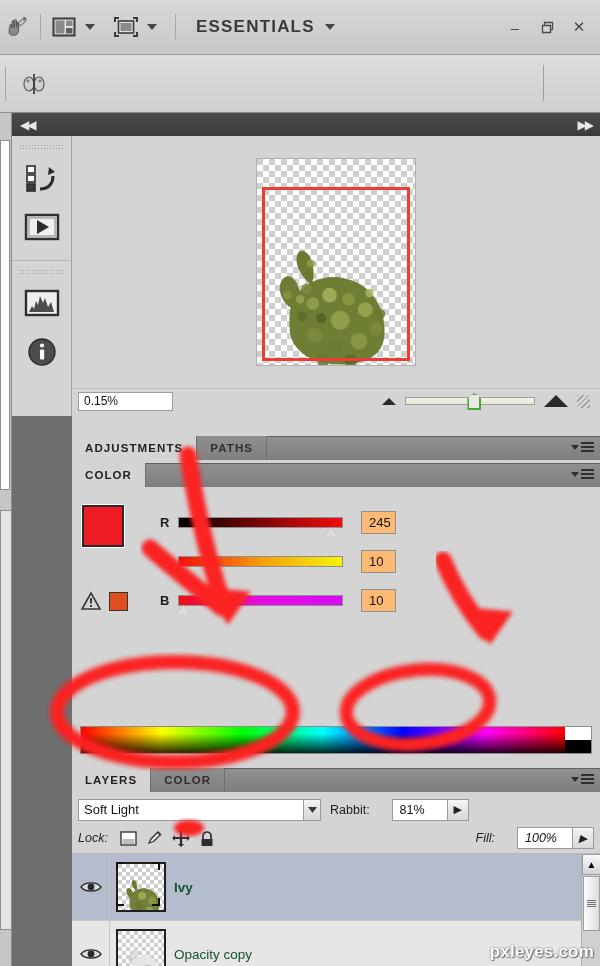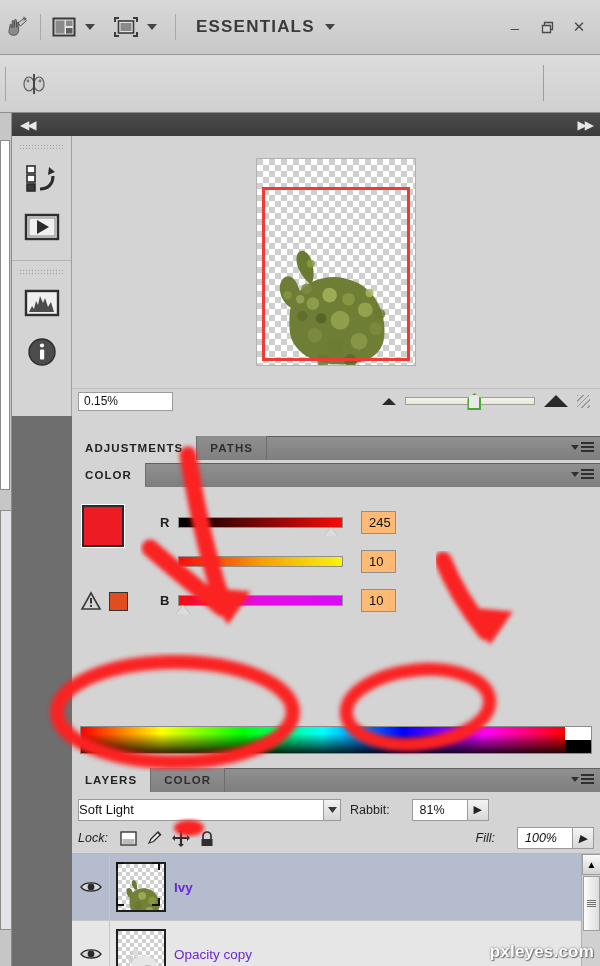--- a/index.html
+++ b/index.html
@@ -145,22 +145,22 @@
   .spectrum .grad{ flex:1;
     background:linear-gradient(to bottom, rgba(255,255,255,0) 0%, rgba(255,255,255,0) 25%, rgba(0,0,0,0.85) 100%),
     linear-gradient(to right,#ff0000,#ffff00,#00ff00,#00ffff,#0000ff,#ff00ff,#ff0000);}
   .spectrum .wb{ width:26px; display:flex; flex-direction:column;}
   .spectrum .wb b{ flex:1; background:#fff;} .spectrum .wb i{ flex:1; background:#000;}
 
   
   #layers{ top:655px; width:528px; height:311px; }
   .lay-ctrl{ background:#d4d4d4; }
   .lay-row1{ display:flex; align-items:center; height:31px; padding:4px 6px 0 6px; gap:0;}
-  .blend-sel{ width:246px; height:22px; background:#fff; border:1px solid #9a9a9a;
-    display:flex; align-items:center; font-size:13px; color:#111; }
+  .blend-sel{ width:226px; height:22px; background:#fff; border:1px solid #9a9a9a;
+    display:flex; align-items:center; font-size:13px; color:#111; padding-left:5px;}
   .blend-arrow{ width:17px;height:22px; background:linear-gradient(#f2f2f2,#d6d6d6);
     border:1px solid #9a9a9a; border-left:none; display:flex;align-items:center;justify-content:center;}
   .op-label{ font-size:12.5px; color:#1e1e1e; margin-left:9px;}
   .num-box{ margin-left:22px; width:56px;height:22px;background:#fff;border:1px solid #9a9a9a;
     font-size:12.5px; display:flex;align-items:center; padding-left:7px; color:#111;}
   .num-arrow{ width:21px;height:22px;background:linear-gradient(#f4f4f4,#d8d8d8);
     border:1px solid #9a9a9a;border-left:none;display:flex;align-items:center;justify-content:center;
     font-size:11px;color:#222;}
   .lay-row2{ display:flex; align-items:center; height:30px; padding:0 6px;font-style:italic;}
   .lock-label{ font-size:12.5px; color:#1e1e1e; margin-right:8px;}
@@ -169,21 +169,21 @@
   .layer-list{ position:relative; background:#e6e6e6; height:176px;
     border-top:1px solid #b9b9b9; border-bottom:1px solid #b9b9b9; overflow:hidden;}
   .lrow{ display:flex; align-items:center; height:67px; border-bottom:1px solid #c6c6c6;
     background:#e6e6e6;}
   .lrow.sel{ background:#b4bcce; }
   .eye{ width:38px; display:flex; align-items:center; justify-content:center;
      border-right:1px solid #c6c6c6; height:100%;}
   .lthumb{ width:50px;height:50px; margin:0 8px 0 6px; border:2px solid #1f1f1f;
     position:relative;
     background:repeating-conic-gradient(#ffffff 0 25%, #cfcfcf 0 50%) 0 0/8px 8px;}
-  .lname{ font-size:13.5px; color:#6d28d9; }
+  .lname{ font-size:13.5px; color:#14532d; }
   .lname.b{ font-weight:bold; }
   .lscroll{ position:absolute; right:0; top:0; width:19px; height:176px;
     background:#d0d0d0; border-left:1px solid #b0b0b0;}
   .sbtn{ width:19px;height:21px;background:linear-gradient(#fafafa,#d2d2d2);
     border:1px solid #9e9e9e; display:flex;align-items:center;justify-content:center;font-size:10px;}
   .sthumb{ margin:1px auto; width:17px;height:55px;background:linear-gradient(90deg,#fdfdfd,#dcdcdc);
     border:1px solid #9e9e9e; display:flex;align-items:center;justify-content:center;}
   .sthumb i{ width:9px;height:7px;background:repeating-linear-gradient(#707070 0 1px,transparent 1px 2px);}
 
   

